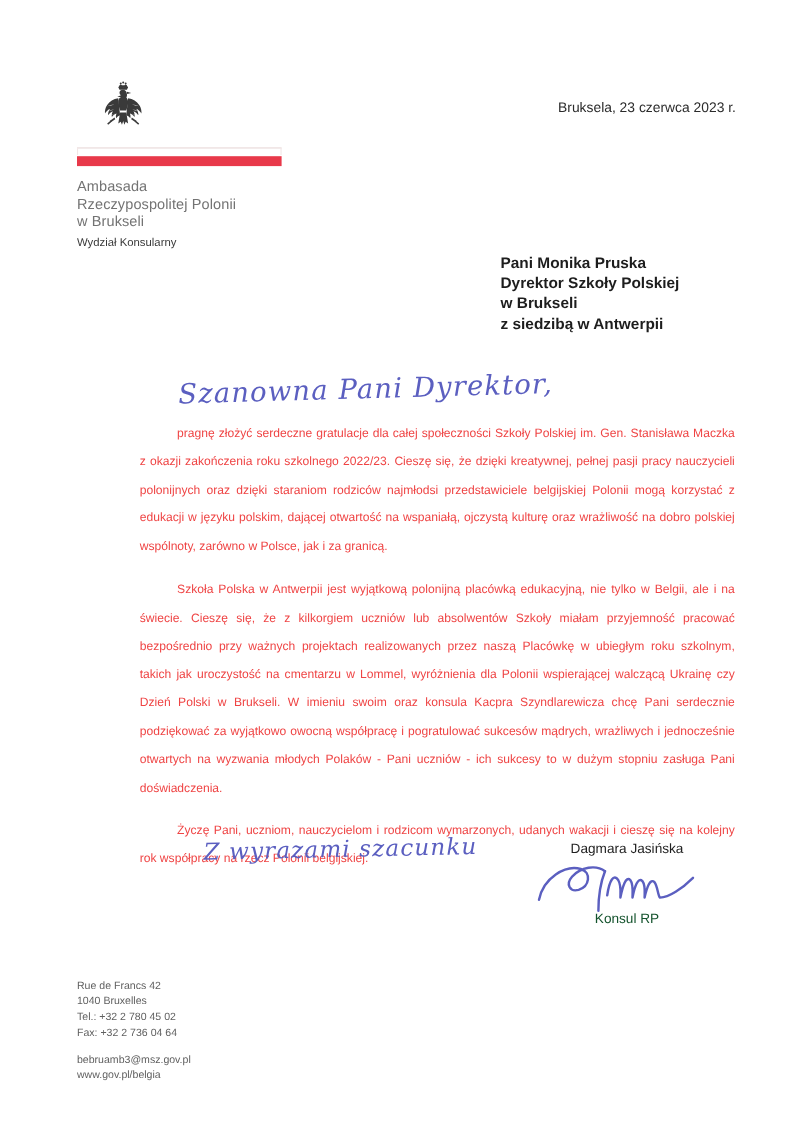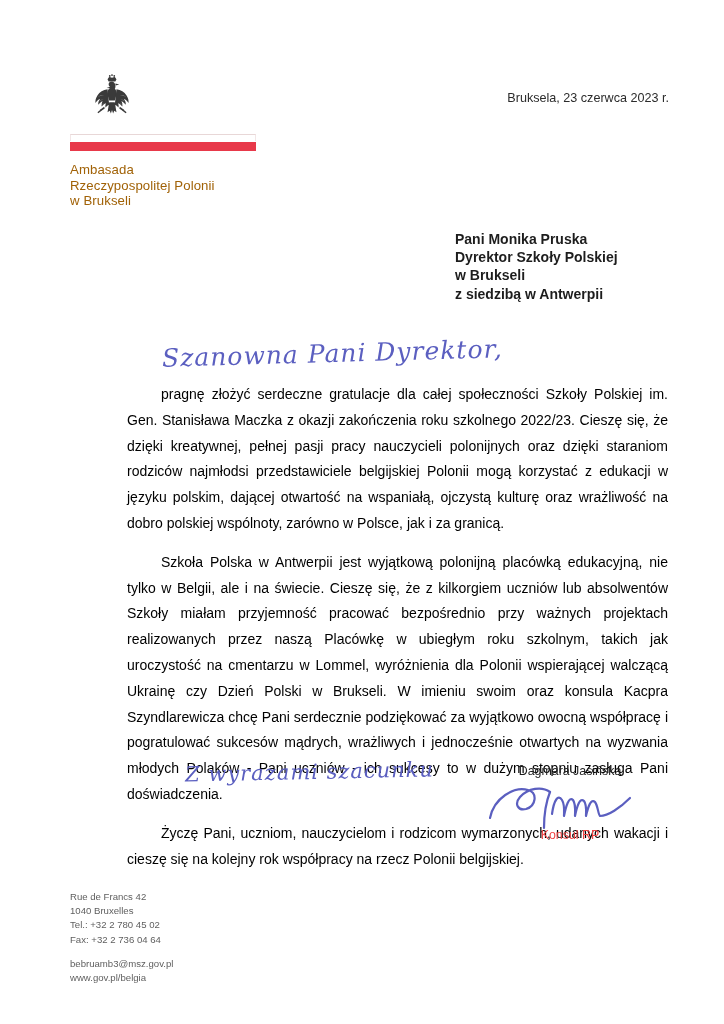--- a/index.html
+++ b/index.html
@@ -49,21 +49,21 @@
     height: 9px;
     background: #e8394a;
     margin-top: 1px;
   }
 
   .org-name {
     margin-top: 11px;
     font-size: 13.2px;
     font-weight: 400;
     line-height: 15.6px;
-    color: #a16207;
+    color: #737373;
     letter-spacing: 0.1px;
   }
   .org-dept {
     margin-top: 7px;
     font-size: 10.3px;
     line-height: 12px;
     color: #3a3a3a;
   }
 
   
@@ -110,24 +110,24 @@
     font-size: 21px;
     transform: rotate(-1.2deg);
   }
 
   
   .body-text {
     position: absolute;
     left: 127px;
     top: 382px;
     width: 541px;
-    font-size: 14px;
+    font-size: 11px;
     line-height: 25.8px;
     text-align: justify;
-    color: #000000;
+    color: #ef4444;
   }
   .body-text p {
     margin: 0 0 13px 0;
     text-indent: 34px;
   }
   .body-text p.last { margin-bottom: 0; }
 
   
   .signature-block {
     position: absolute;
@@ -147,21 +147,21 @@
     margin-top: -2px;
   }
   .sig-scribble svg {
     position: absolute;
     left: 50%;
     top: 0;
     transform: translateX(-50%);
   }
   .sig-title {
     font-size: 12.4px;
-    color: #ef4444;
+    color: #14532d;
     margin-top: -2px;
   }
 
   
   .footer {
     position: absolute;
     left: 70px;
     top: 890px;
     font-size: 9.6px;
     line-height: 14.2px;
@@ -215,20 +215,21 @@
     <div>
       <div class="flag-white"></div>
       <div class="flag-red"></div>
     </div>
 
     <div class="org-name">
       <div>Ambasada</div>
       <div>Rzeczypospolitej Polonii</div>
       <div>w Brukseli</div>
     </div>
+    <div class="org-dept">Wydział Konsularny</div>
   </div>
 
   <div class="date-line">Bruksela, 23 czerwca 2023 r.</div>
 
   <div class="addressee">
     <div>Pani Monika Pruska</div>
     <div>Dyrektor Szkoły Polskiej</div>
     <div>w Brukseli</div>
     <div>z siedzibą w Antwerpii</div>
   </div>

